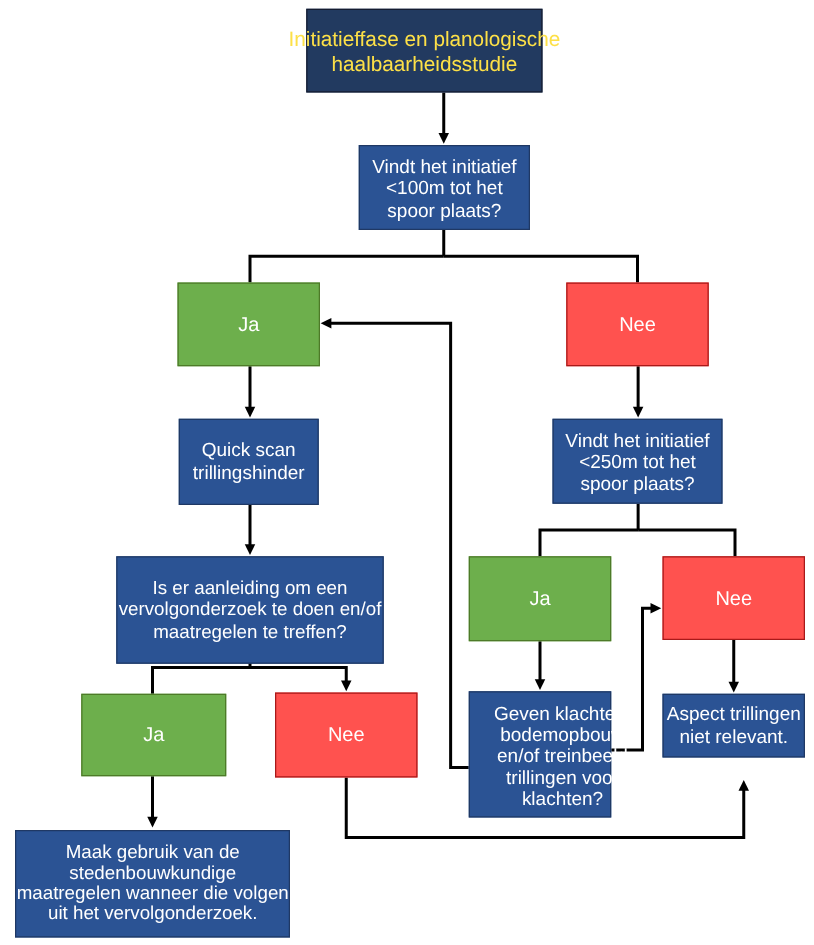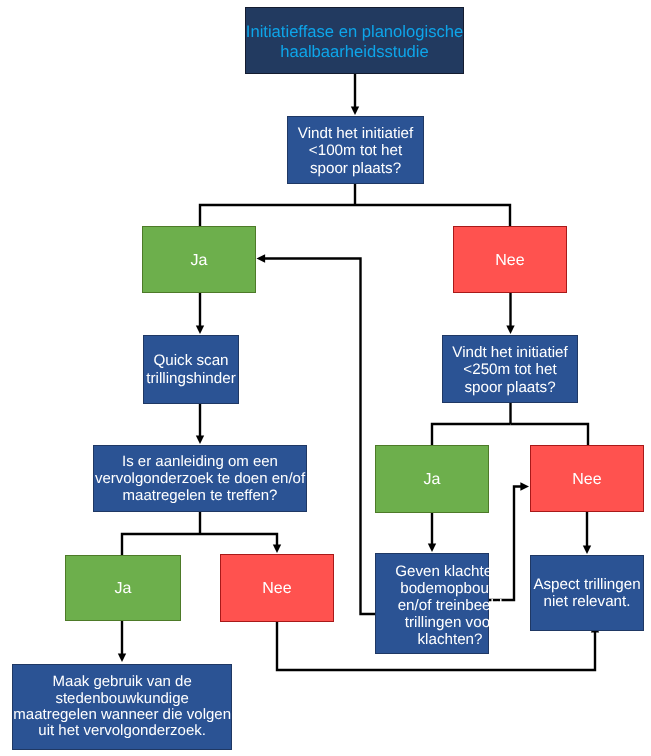--- a/index.html
+++ b/index.html
@@ -50,21 +50,21 @@
       <path class="head" d="M432,552 L427.8,543.4 L436.2,543.4 Z" fill="#000000"></path>
       <path class="wire" d="M587,512 L587,546.2" stroke="#000000" stroke-width="2.4"></path>
       <path class="head" d="M587,554 L582.8,545.4 L591.2,545.4 Z" fill="#000000"></path>
       <path class="wire" d="M489,600 L514,600 L514,486.5 L521.2,486.5" stroke="#000000" stroke-width="2.4"></path>
       <path class="head" d="M529,486.5 L520.4,490.7 L520.4,482.3 Z" fill="#000000"></path>
       <path class="wire" d="M375,614 L360.5,614 L360.5,258.5 L264.3,258.5" stroke="#000000" stroke-width="2.4"></path>
       <path class="head" d="M256.5,258.5 L265.1,254.3 L265.1,262.7 Z" fill="#000000"></path>
   </svg>
 
   <div id="nodes">
-    <div class="node" style="left: 245px; top: 7px; width: 219px; height: 67px; background: rgb(34, 58, 96); border-color: rgb(20, 28, 48); color: #0ea5e9; font-size: 16.6px; line-height: 19.5px;">
+    <div class="node" style="left: 245px; top: 7px; width: 189px; height: 67px; background: rgb(34, 58, 96); border-color: rgb(20, 28, 48); color: #fde047; font-size: 16.6px; line-height: 19.5px;">
       <div class="txt" style="transform: translateY(0.6px);">
         <span class="tl">Initiatieffase en planologische</span>
         <span class="tl">haalbaarheidsstudie</span>
       </div>
     </div>
     <div class="node" style="left: 287px; top: 116px; width: 137px; height: 68px; background: rgb(43, 83, 148); border-color: rgb(31, 56, 100); color: rgb(255, 255, 255); font-size: 15.2px; line-height: 17.4px;">
       <div class="txt" style="transform: translateY(1.2px);">
         <span class="tl">Vindt het initiatief</span>
         <span class="tl">&lt;100m tot het</span>
         <span class="tl">spoor plaats?</span>
@@ -73,34 +73,34 @@
     <div class="node" style="left: 142px; top: 226px; width: 114px; height: 67px; background: rgb(109, 175, 76); border-color: rgb(77, 122, 40); color: rgb(255, 255, 255); font-size: 16px; line-height: 17.2px;">
       <div class="txt" style="transform: translateY(0.7px);">
         <span class="tl">Ja</span>
       </div>
     </div>
     <div class="node" style="left: 453px; top: 226px; width: 114px; height: 67px; background: rgb(255, 82, 79); border-color: rgb(168, 25, 25); color: rgb(255, 255, 255); font-size: 16px; line-height: 17.2px;">
       <div class="txt" style="transform: translateY(0.7px);">
         <span class="tl">Nee</span>
       </div>
     </div>
-    <div class="node" style="left: 143px; top: 335px; width: 96px; height: 69px; background: rgb(43, 83, 148); border-color: rgb(31, 56, 100); color: rgb(255, 255, 255); font-size: 15.2px; line-height: 17.4px; align-items: center;">
+    <div class="node" style="left: 143px; top: 335px; width: 112px; height: 69px; background: rgb(43, 83, 148); border-color: rgb(31, 56, 100); color: rgb(255, 255, 255); font-size: 15.2px; line-height: 17.4px; align-items: center;">
       <div class="txt">
         <span class="tl">Quick scan</span>
         <span class="tl">trillingshinder</span>
       </div>
     </div>
     <div class="node" style="left: 442px; top: 335px; width: 136px; height: 68px; background: rgb(43, 83, 148); border-color: rgb(31, 56, 100); color: rgb(255, 255, 255); font-size: 15.2px; line-height: 17.4px;">
       <div class="txt" style="transform: translateY(1.2px);">
         <span class="tl">Vindt het initiatief</span>
         <span class="tl">&lt;250m tot het</span>
         <span class="tl">spoor plaats?</span>
       </div>
     </div>
-    <div class="node" style="left: 93px; top: 445px; width: 214px; height: 67px; background: rgb(43, 83, 148); border-color: rgb(31, 56, 100); color: rgb(255, 255, 255); font-size: 15px; line-height: 17.3px;">
+    <div class="node" style="left: 93px; top: 445px; width: 214px; height: 86px; background: rgb(43, 83, 148); border-color: rgb(31, 56, 100); color: rgb(255, 255, 255); font-size: 15px; line-height: 17.3px;">
       <div class="txt">
         <span class="tl">Is er aanleiding om een</span>
         <span class="tl">vervolgonderzoek te doen en/of</span>
         <span class="tl">maatregelen te treffen?</span>
       </div>
     </div>
     <div class="node" style="left: 65px; top: 555px; width: 116px; height: 66px; background: rgb(109, 175, 76); border-color: rgb(77, 122, 40); color: rgb(255, 255, 255); font-size: 16px; line-height: 17.2px;">
       <div class="txt" style="transform: translateY(0.7px);">
         <span class="tl">Ja</span>
       </div>
@@ -122,21 +122,21 @@
     </div>
     <div class="node" style="left: 375px; top: 553px; width: 114px; height: 101px; background: rgb(43, 83, 148); border-color: rgb(31, 56, 100); color: rgb(255, 255, 255); font-size: 15.2px; line-height: 17.1px;">
       <div class="txt" style="transform: translateY(1.8px); padding-left: 36px;">
         <span class="tl">Geven klachten,</span>
         <span class="tl">bodemopbouw</span>
         <span class="tl">en/of treinbeeld</span>
         <span class="tl">trillingen voor</span>
         <span class="tl">klachten?</span>
       </div>
     </div>
-    <div class="node" style="left: 530px; top: 555px; width: 114px; height: 76px; background: rgb(43, 83, 148); border-color: rgb(31, 56, 100); color: rgb(255, 255, 255); font-size: 15.2px; line-height: 17.4px;">
+    <div class="node" style="left: 530px; top: 555px; width: 114px; height: 51px; background: rgb(43, 83, 148); border-color: rgb(31, 56, 100); color: rgb(255, 255, 255); font-size: 15.2px; line-height: 17.4px;">
       <div class="txt">
         <span class="tl">Aspect trillingen</span>
         <span class="tl">niet relevant.</span>
       </div>
     </div>
     <div class="node" style="left: 12px; top: 664px; width: 220px; height: 86px; background: rgb(43, 83, 148); border-color: rgb(31, 56, 100); color: rgb(255, 255, 255); font-size: 15px; line-height: 16.4px; align-items: flex-end;">
       <div class="txt">
         <span class="tl">Maak gebruik van de</span>
         <span class="tl">stedenbouwkundige</span>
         <span class="tl">maatregelen wanneer die volgen</span>

